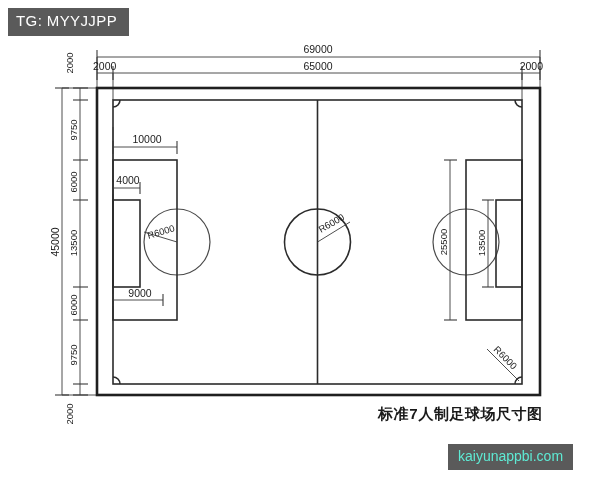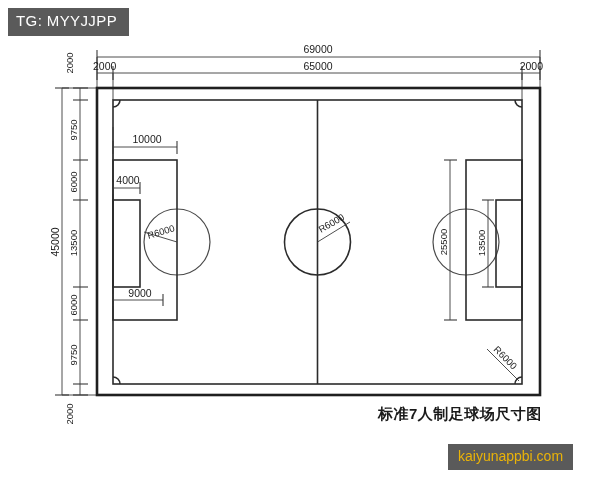--- a/index.html
+++ b/index.html
@@ -31,37 +31,37 @@
     padding: 5px 12px 6px 8px;
     line-height: 1.1;
     white-space: nowrap;
     font-family: "Liberation Sans", sans-serif;
   }
   .watermark-badge {
     position: absolute;
     left: 448px;
     top: 444px;
     background: #5a5a5a;
-    color: #eab308;
+    color: #5eead4;
     font-size: 14px;
     padding: 5px 10px 6px 10px;
     line-height: 1.1;
     white-space: nowrap;
     font-family: "Liberation Sans", sans-serif;
   }
   .caption {
     position: absolute;
     left: 378px;
     top: 405px;
     font-size: 15px;
     font-weight: bold;
     color: #1a1a1a;
     letter-spacing: 0.5px;
     white-space: nowrap;
-    font-family: Liberation Sans, sans-serif;
+    font-family: Liberation Mono, monospace;
   }
   svg#drawing {
     position: absolute;
     left: 0;
     top: 0;
   }
   .dim-text {
     font-family: "Liberation Sans", sans-serif;
     font-size: 10.5px;
     fill: #1c1c1c;

